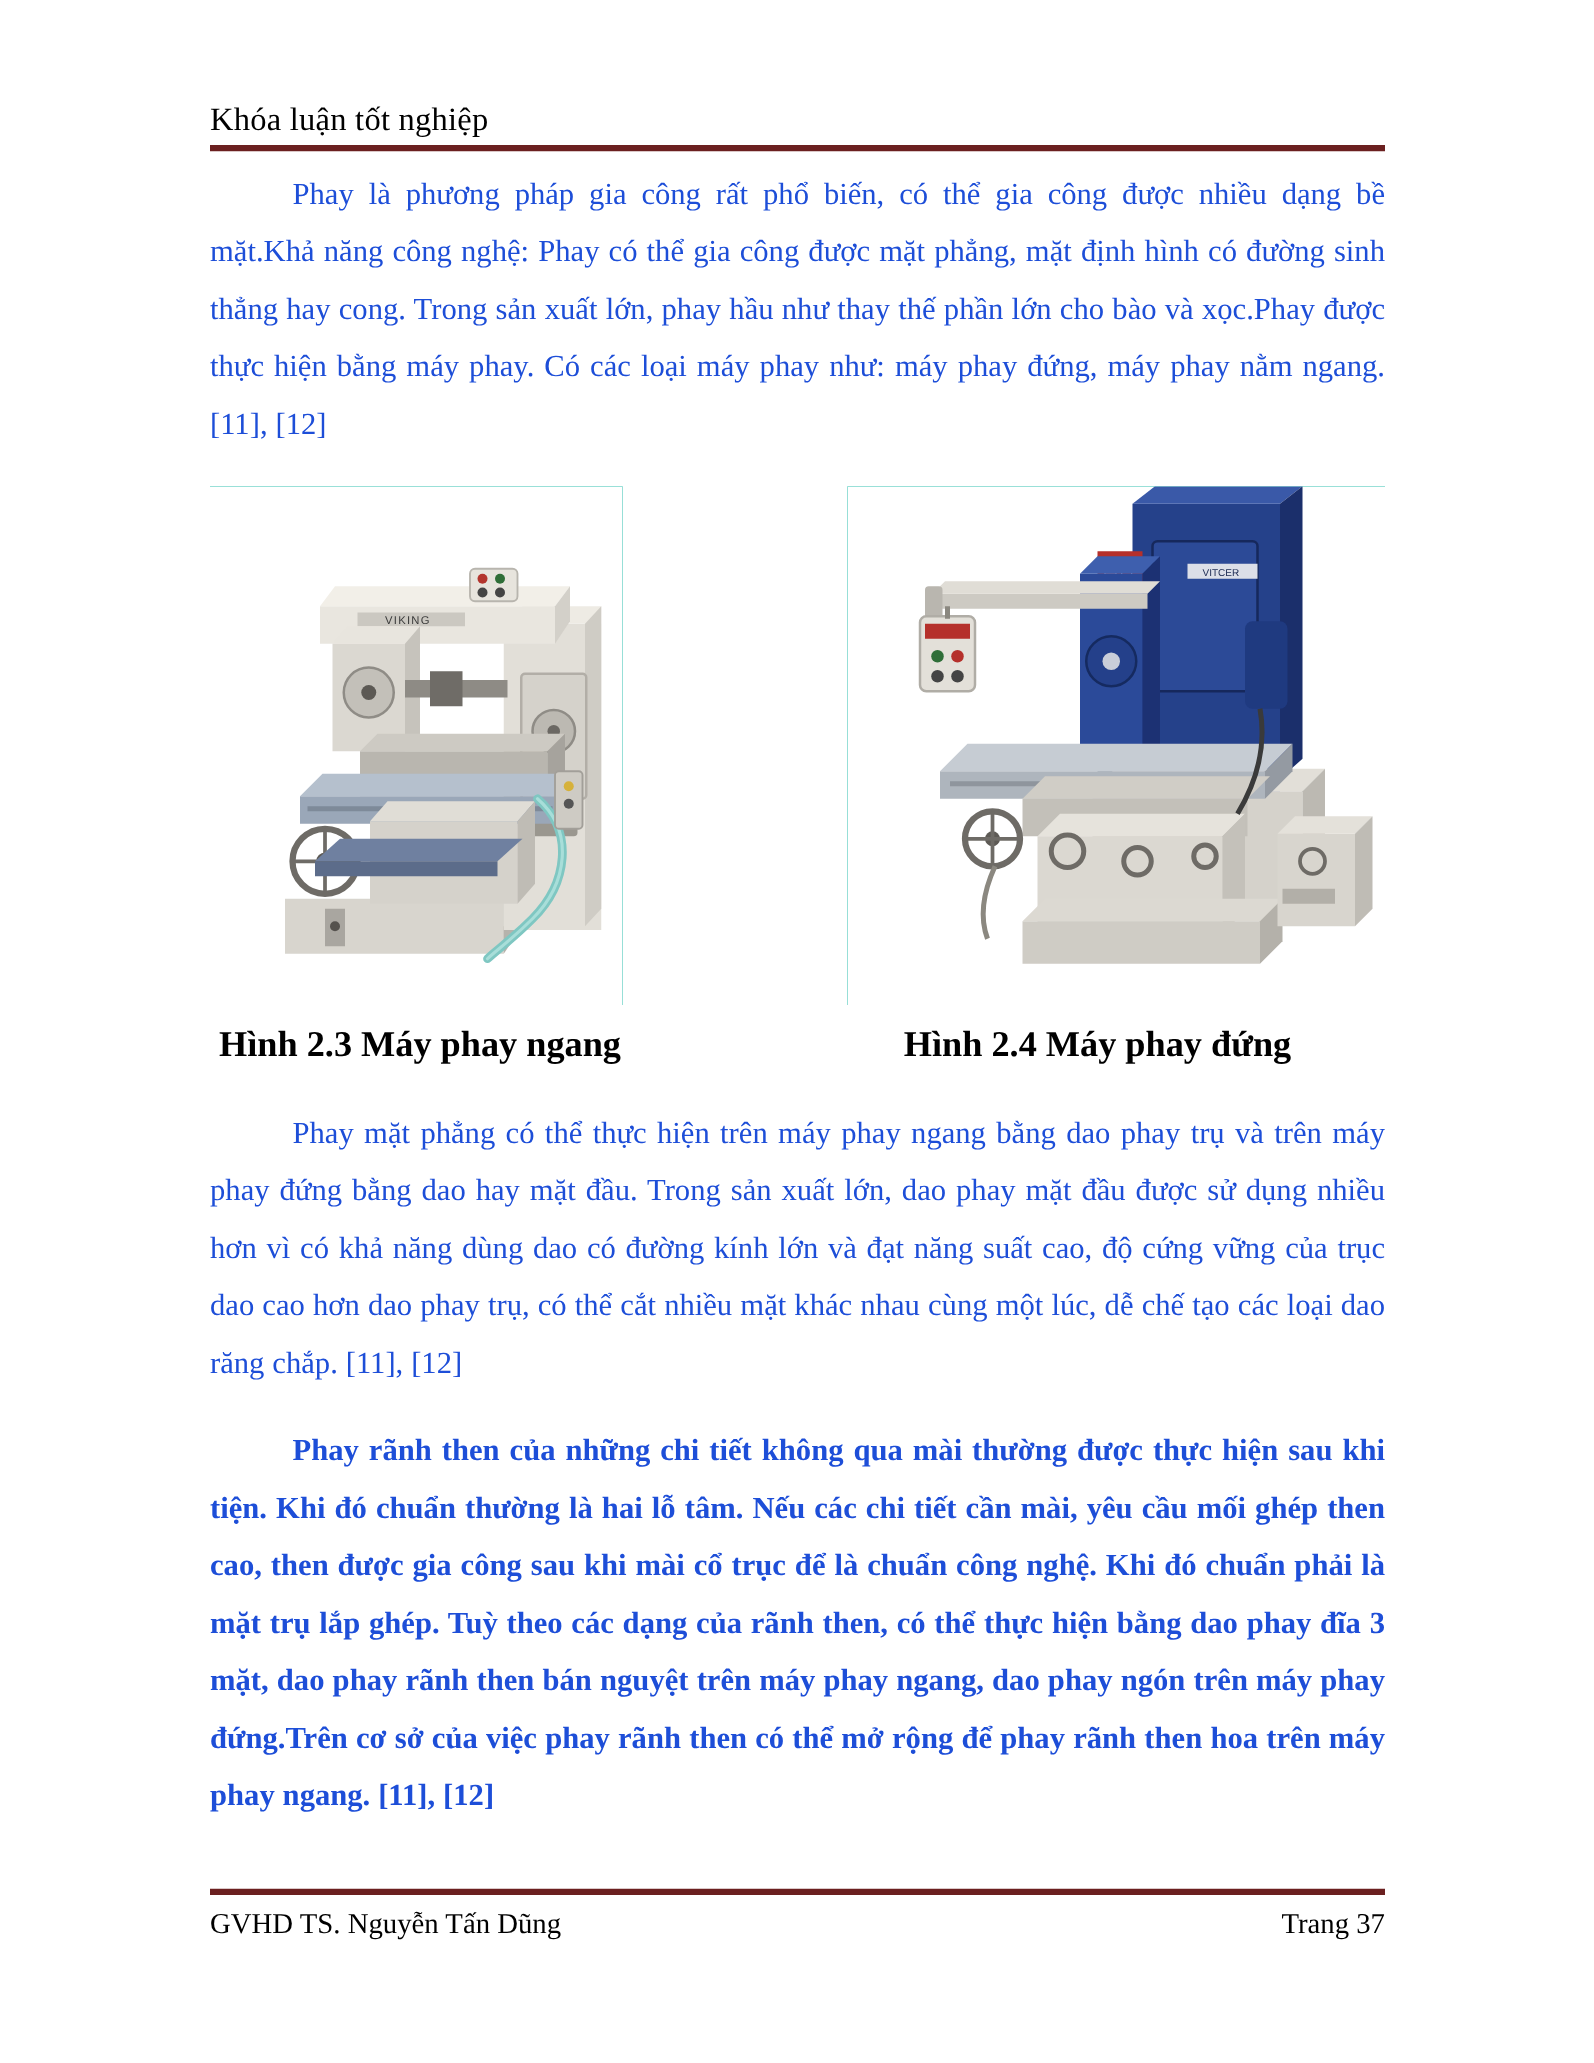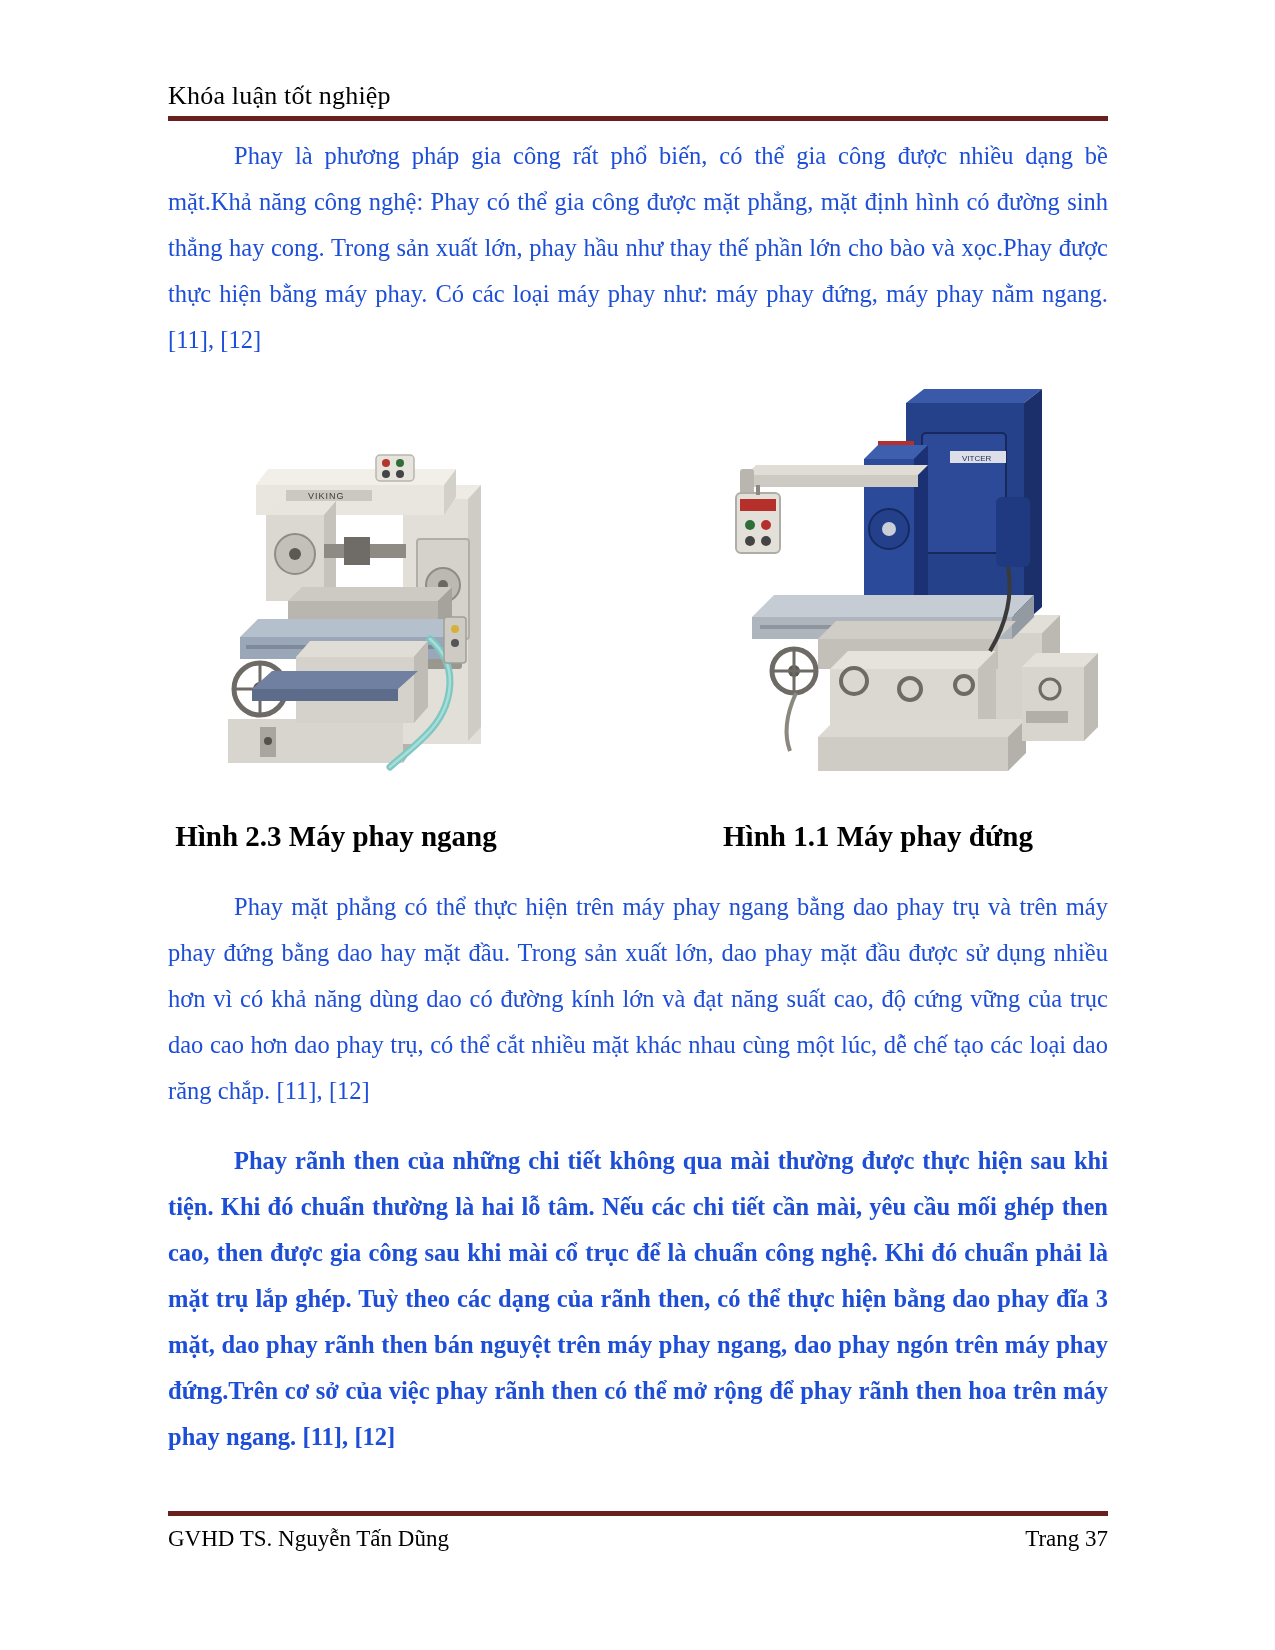--- a/index.html
+++ b/index.html
@@ -283,21 +283,21 @@
             <polygon points="406,352 420,338 420,264 406,278" fill="#bfbcb5"></polygon>
             <circle cx="372" cy="300" r="10" fill="none" stroke="#6e6b66" stroke-width="3"></circle>
             <rect x="348" y="322" width="42" height="12" fill="#b2afa8"></rect>
 
             <rect x="318" y="108" width="34" height="70" rx="6" fill="#1f3a80"></rect>
             <path d="M330 178 C 336 212, 324 242, 312 262" fill="none" stroke="#3a3a3a" stroke-width="4"></path>
 
             <path d="M118 304 C 108 326, 106 346, 112 362" fill="none" stroke="#8b8880" stroke-width="4"></path>
           </svg>
         </div>
-        <div class="figure-caption">Hình 1.1 Máy phay đứng</div>
+        <div class="figure-caption">Hình 2.4 Máy phay đứng</div>
       </div>
 
     </div>
 
     <p class="para" style="margin-top:34px;">Phay mặt phẳng có thể thực hiện trên máy phay ngang bằng dao phay trụ và trên máy phay đứng bằng dao hay mặt đầu. Trong sản xuất lớn, dao phay mặt đầu được sử dụng nhiều hơn vì có khả năng dùng dao có đường kính lớn và đạt năng suất cao, độ cứng vững của trục dao cao hơn dao phay trụ, có thể cắt nhiều mặt khác nhau cùng một lúc, dễ chế tạo các loại dao răng chắp. [11], [12]</p>
     <p class="para">Phay rãnh then của những chi tiết không qua mài thường được thực hiện sau khi tiện. Khi đó chuẩn thường là hai lỗ tâm. Nếu các chi tiết cần mài, yêu cầu mối ghép then cao, then được gia công sau khi mài cổ trục để là chuẩn công nghệ. Khi đó chuẩn phải là mặt trụ lắp ghép. Tuỳ theo các dạng của rãnh then, có thể thực hiện bằng dao phay đĩa 3 mặt, dao phay rãnh then bán nguyệt trên máy phay ngang, dao phay ngón trên máy phay đứng.Trên cơ sở của việc phay rãnh then có thể mở rộng để phay rãnh then hoa trên máy phay ngang. [11], [12]</p>
   </div>
 
   <div class="footer">
     <div class="rule" style="background: rgb(107, 32, 32);"></div>

